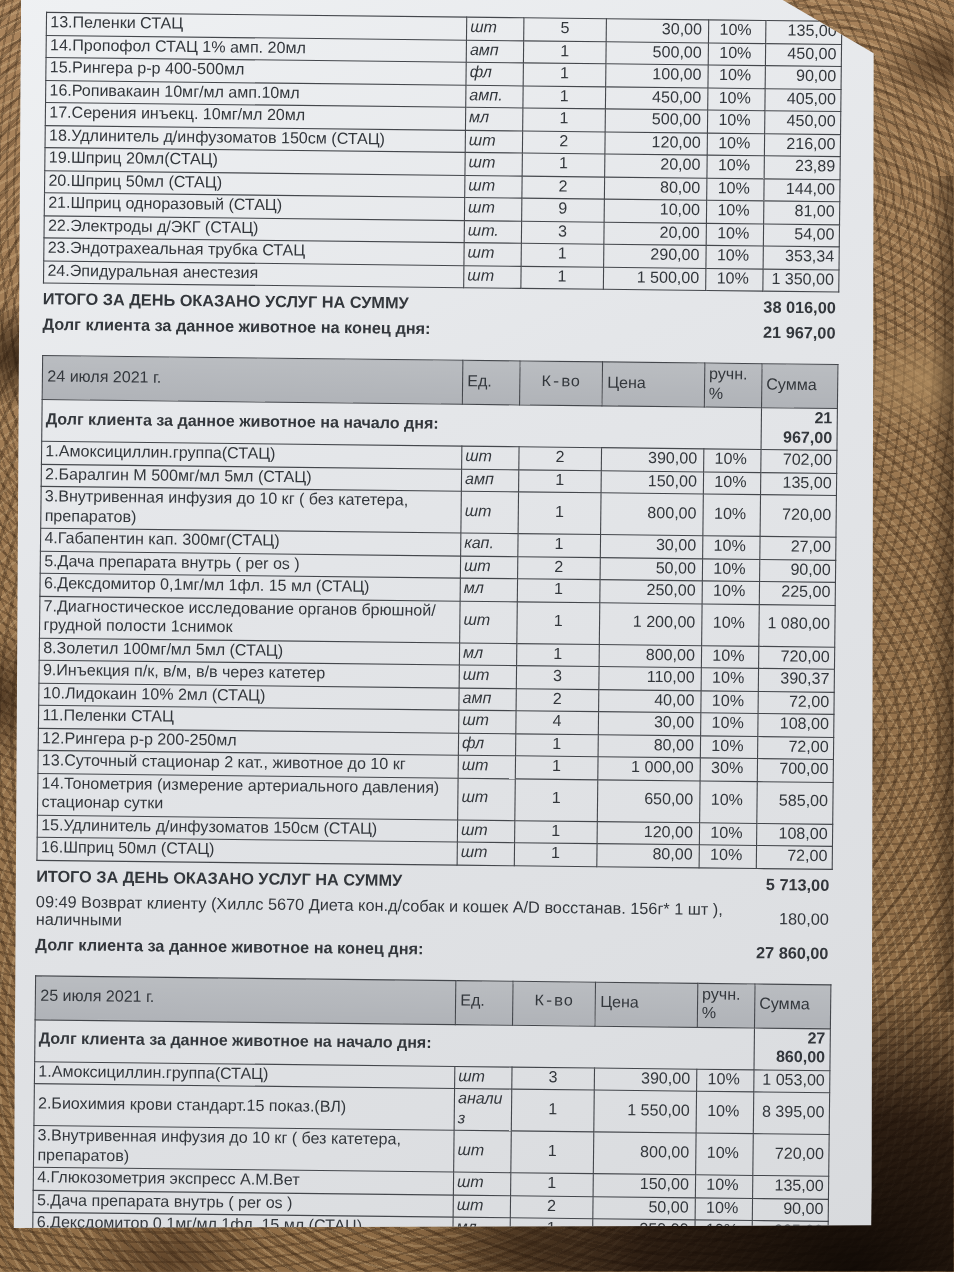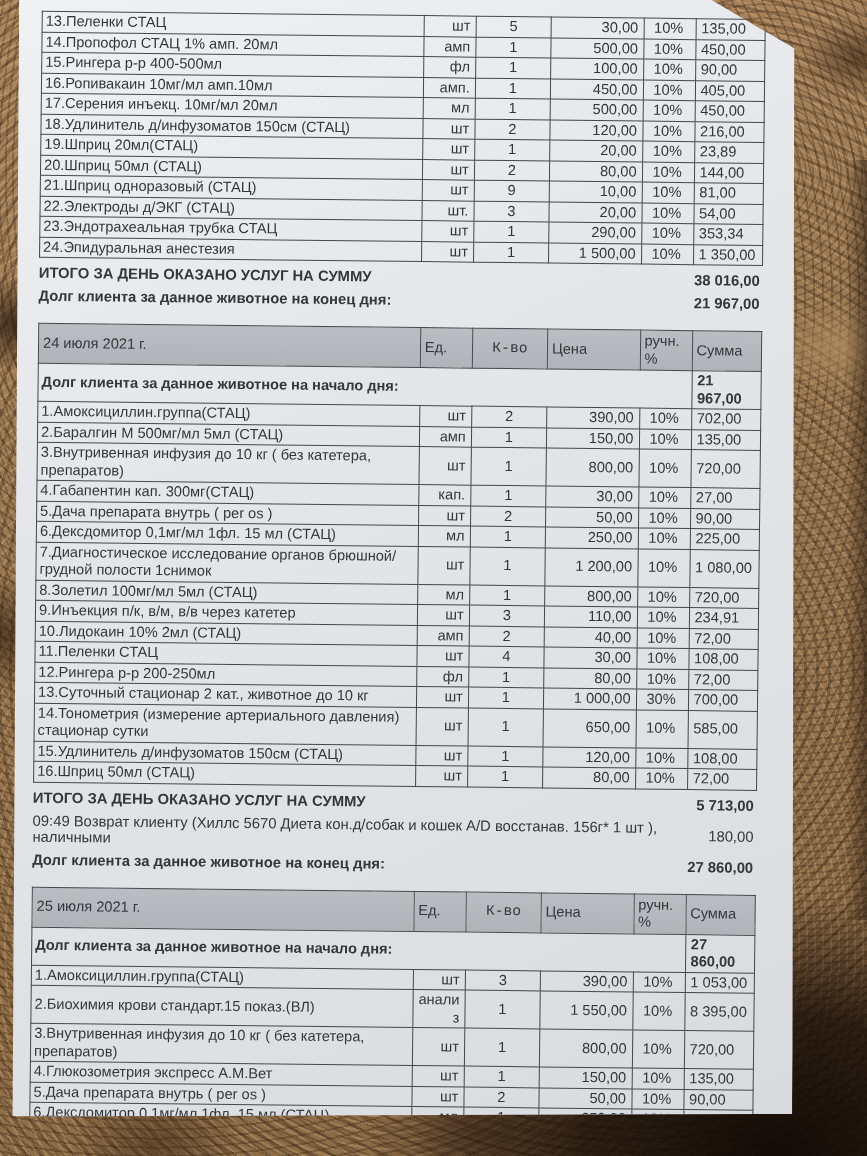--- a/index.html
+++ b/index.html
@@ -47,25 +47,25 @@
     padding:1px 5px;
     font-size:14.6px;line-height:1.2;
     vertical-align:middle;overflow:hidden;word-wrap:break-word;
   }
   .tbl th{
     background:linear-gradient(#babdc1,#b0b3b8);
     font-weight:normal;text-align:left;font-size:14.6px;padding:2px 4px;
   }
   th.hdr-qty{text-align:center;font-family:Liberation Mono, monospace;}
   td.name-cell{padding-left:3px;text-align:left;}
-  td.c-unit{text-align:right;padding-left:3px;}
+  td.c-unit{text-align:left;padding-left:3px;font-style:italic;}
   td.c-qty{text-align:center;}
   td.c-price{text-align:right;padding-right:5px;}
   td.c-pct{text-align:center;padding-right:7px;}
-  td.c-sum{padding-right:4px;}
+  td.c-sum{text-align:right;padding-right:4px;}
   tr.opening td{font-weight:bold;}
   .summary{
     display:flex;justify-content:space-between;align-items:center;
     width:724px;margin:7px 0 3px;font-size:14.8px;
   }
   .summary.bold{font-weight:bold;}
   .summary .s-label{max-width:645px;}
   .summary .s-value{white-space:nowrap;padding-right:3px;}
   .summary.gap-after{margin-bottom:19px;}
 </style>
@@ -278,21 +278,21 @@
             <td class="c-price">800,00</td>
             <td class="c-pct">10%</td>
             <td class="c-sum">720,00</td>
           </tr>
           <tr>
             <td class="name-cell">9.Инъекция п/к, в/м, в/в через катетер</td>
             <td class="c-unit">шт</td>
             <td class="c-qty">3</td>
             <td class="c-price">110,00</td>
             <td class="c-pct">10%</td>
-            <td class="c-sum">234,91</td>
+            <td class="c-sum">390,37</td>
           </tr>
           <tr>
             <td class="name-cell">10.Лидокаин 10% 2мл (СТАЦ)</td>
             <td class="c-unit">амп</td>
             <td class="c-qty">2</td>
             <td class="c-price">40,00</td>
             <td class="c-pct">10%</td>
             <td class="c-sum">72,00</td>
           </tr>
           <tr>

